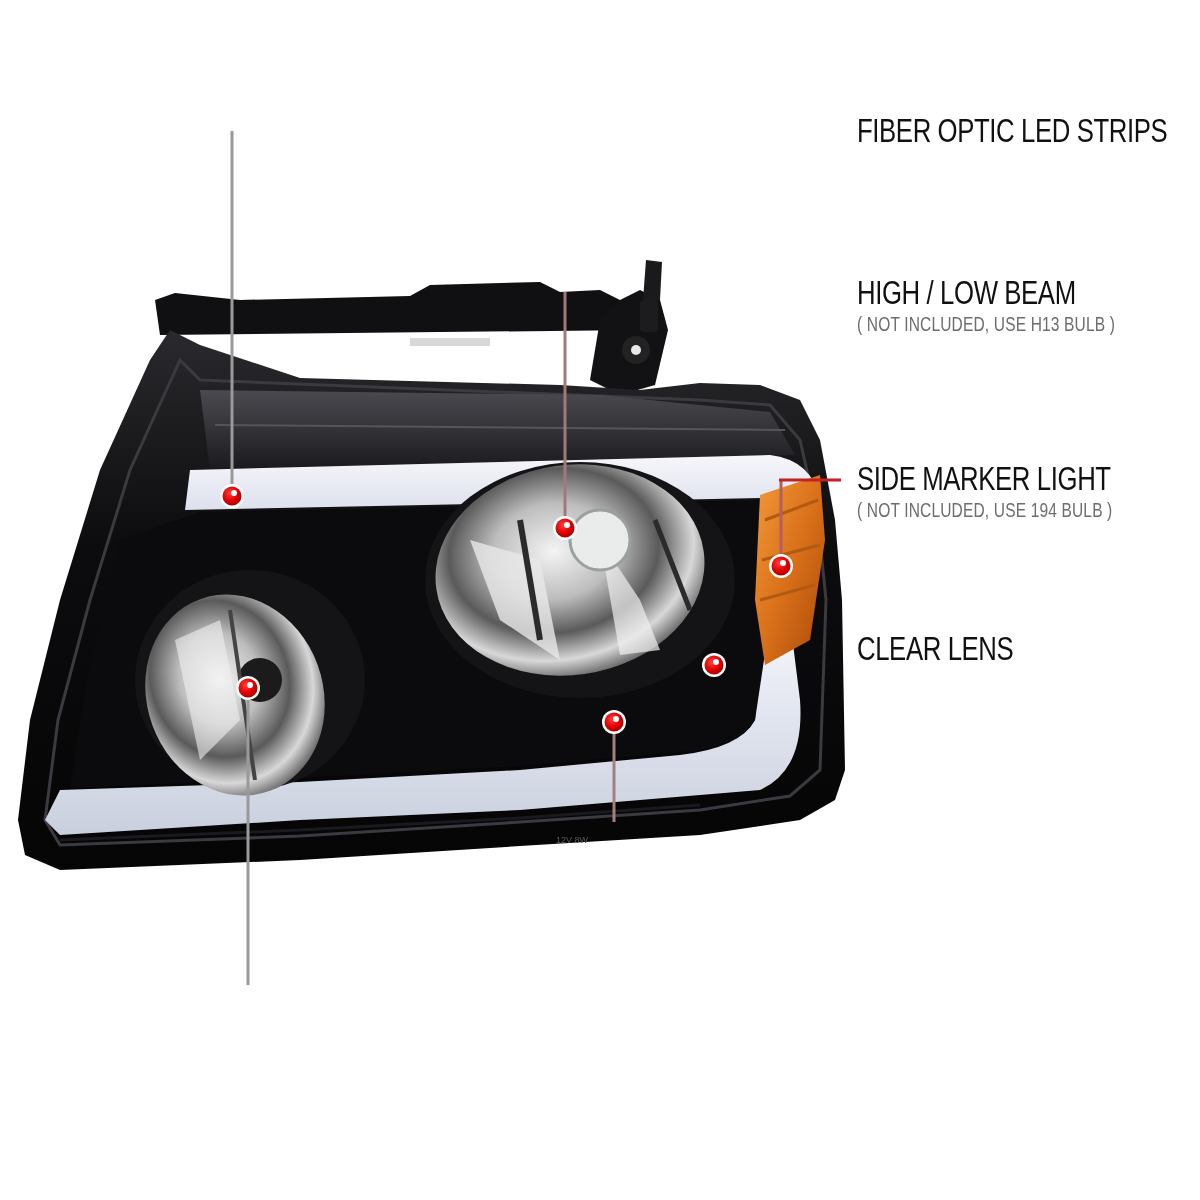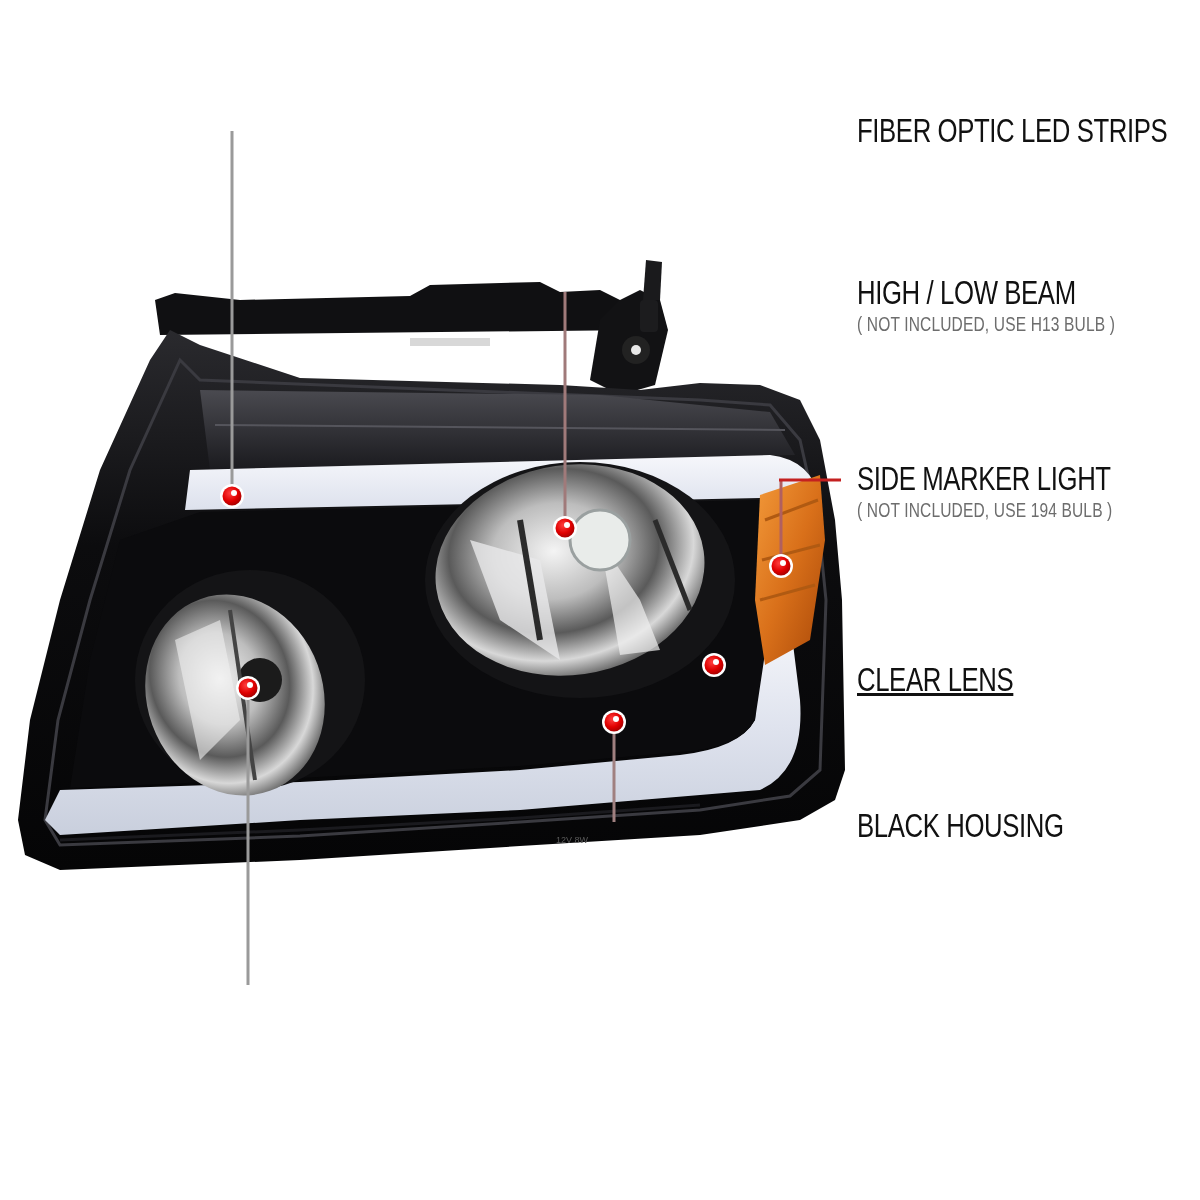--- a/index.html
+++ b/index.html
@@ -174,22 +174,19 @@
   <div class="label" style="top:276px;">
     <span class="title">HIGH / LOW BEAM</span>
     <span class="note">( NOT INCLUDED, USE  H13  BULB )</span>
   </div>
 
   <div class="label" style="top:462px;">
     <span class="title">SIDE MARKER LIGHT</span>
     <span class="note">( NOT INCLUDED, USE  194  BULB )</span>
   </div>
 
-  <div class="label" style="top:663px;text-decoration:underline;">
+  <div class="label" style="top:632px;">
     <span class="title">CLEAR LENS</span>
   </div>
 
-  <div class="label" style="top:809px;">
-    <span class="title">BLACK HOUSING</span>
-  </div>
 
 
 </div>
 
 </body></html>

